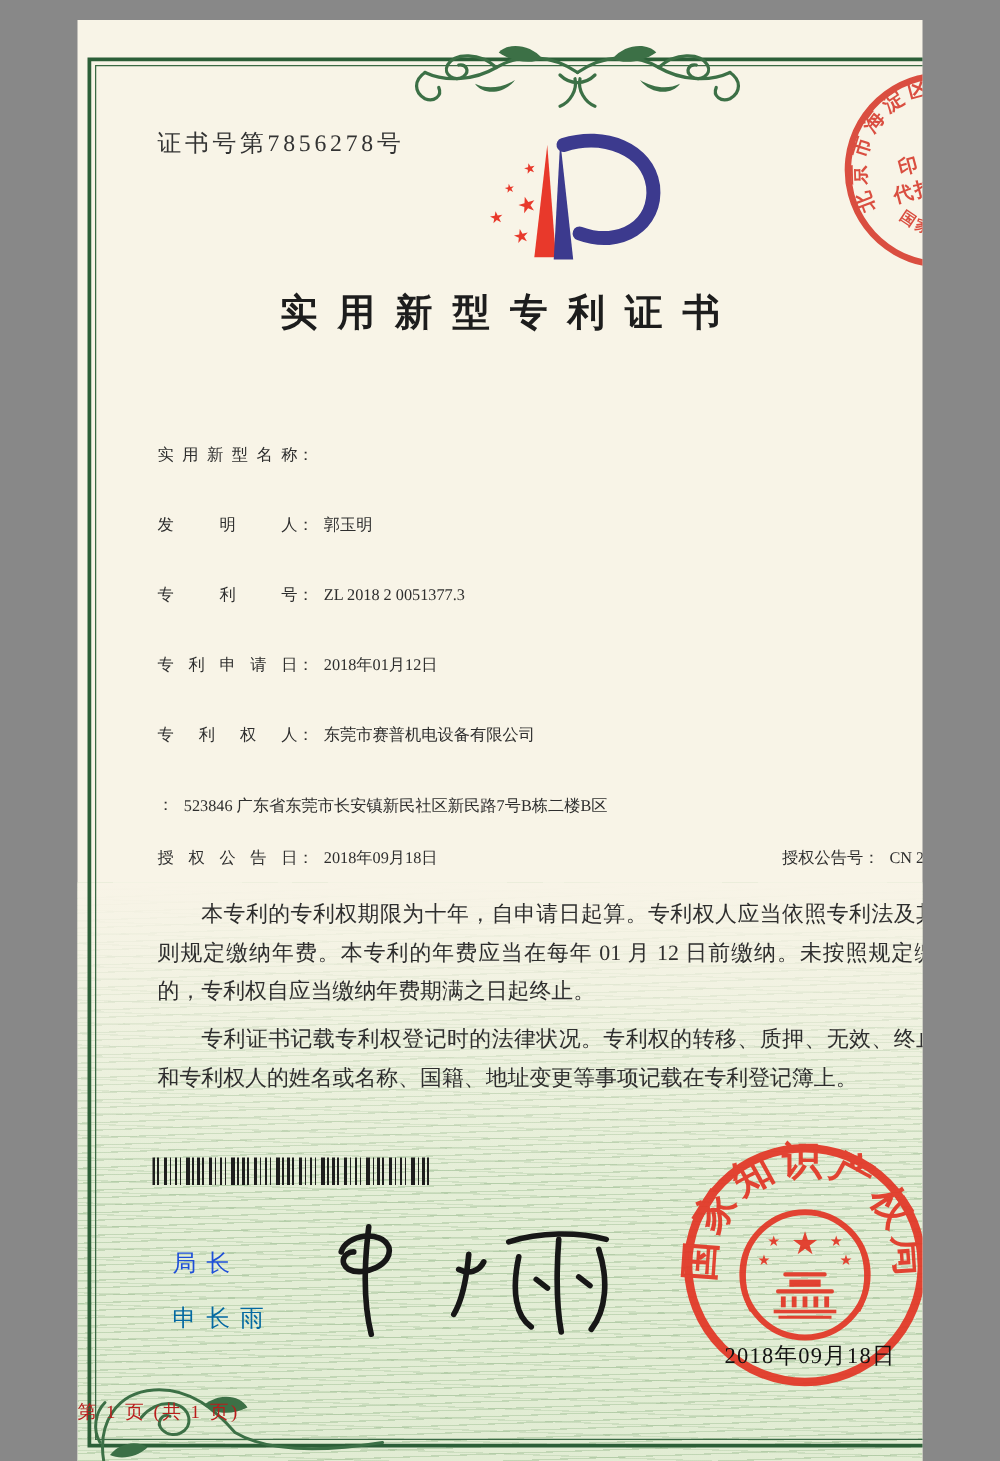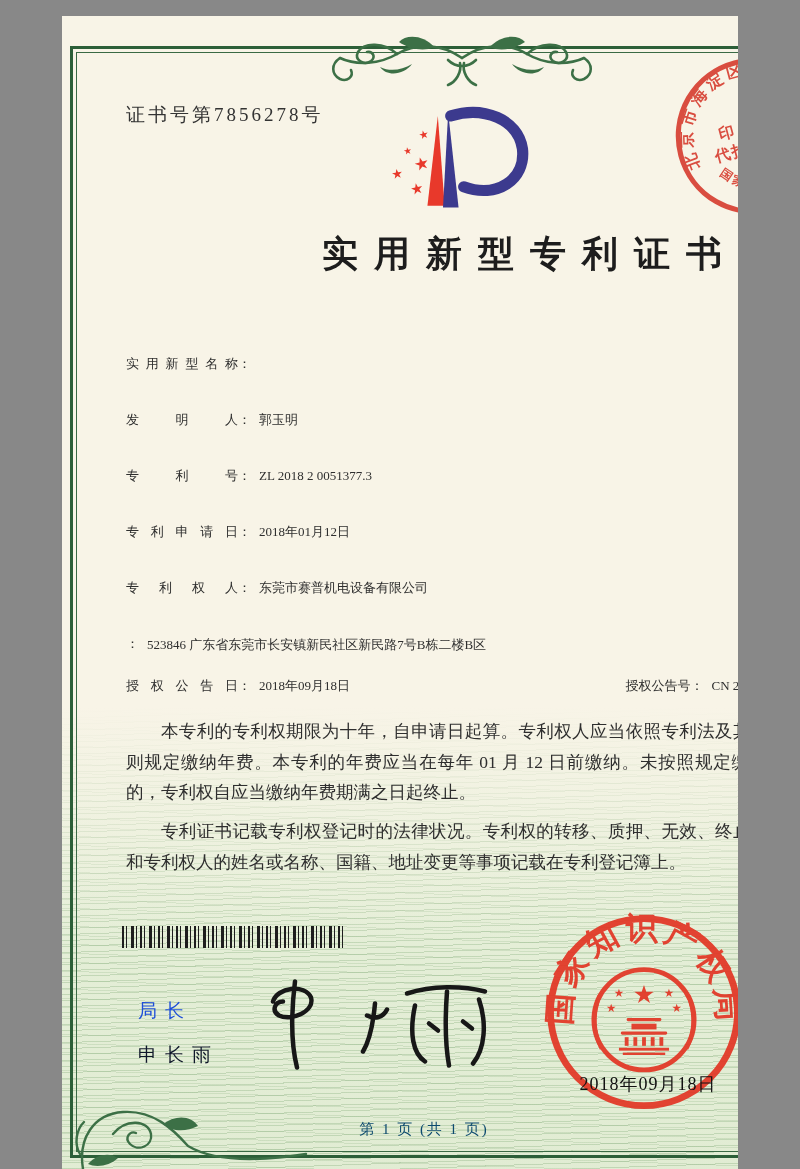--- a/index.html
+++ b/index.html
@@ -11,45 +11,45 @@
       linear-gradient(180deg,#f8f4e7 0,rgba(248,244,231,0) 240px),
       repeating-linear-gradient(178deg,rgba(140,178,130,.38) 0 1px,rgba(0,0,0,0) 1px 6px),
       repeating-linear-gradient(182deg,rgba(140,178,130,.25) 0 1px,rgba(0,0,0,0) 1px 9px),
       linear-gradient(#e7f0da,#e1ecd3);}
   .frame{position:absolute;left:8px;top:30px;width:782px;height:1112px;
          border:3px solid #2c5f38;box-sizing:border-box;}
   .frame-inner{position:absolute;left:3px;top:3px;right:3px;bottom:3px;border:1px solid #3a6a44;}
   .cert-no{position:absolute;left:64px;top:86px;font-size:19px;letter-spacing:3px;color:#333;}
   .logo{position:absolute;left:305px;top:80px;}
   .stamp1{position:absolute;left:606px;top:34px;opacity:.9;}
-  .title{position:absolute;left:0;top:214px;width:100%;text-align:right;
-         font-size:36px;font-weight:bold;letter-spacing:16px;text-indent:16px;color:#1d1d1d;}
+  .title{position:absolute;left:0;top:214px;width:100%;text-align:center;
+         font-size:30px;font-weight:bold;letter-spacing:16px;text-indent:16px;color:#1d1d1d;}
   .fields{position:absolute;left:64px;top:334px;width:678px;font-size:13px;color:#2e2e2e;}
   .frow{display:flex;margin-bottom:28px;line-height:28px;}
   .flabel{display:inline-block;width:112px;flex:none;text-align:justify;text-align-last:justify;}
   .colon{flex:none;}
   .fvalue{margin-left:8px;}
   .frow-addr{margin-bottom:12px;}
   .frow-addr .fvalue{max-width:472px;line-height:30px;}
   .grant-right{margin-left:auto;display:flex;}
   .paras{position:absolute;left:64px;top:700px;width:678px;font-size:17.5px;
          line-height:1.75;text-align:justify;color:#2e2e2e;}
   .paras p{margin:0 0 8px 0;text-indent:2em;}
   .barcode{position:absolute;left:60px;top:910px;width:224px;height:22px;
     background:repeating-linear-gradient(90deg,#1e1e1e 0 2px,rgba(0,0,0,0) 2px 4px,
       #1e1e1e 4px 5px,rgba(0,0,0,0) 5px 9px,#1e1e1e 9px 12px,rgba(0,0,0,0) 12px 14px,
       #1e1e1e 14px 15px,rgba(0,0,0,0) 15px 18px);}
   .officer-title{position:absolute;left:76px;top:982px;font-size:19px;letter-spacing:8px;color:#1d4ed8;}
-  .officer-name{position:absolute;left:76px;top:1026px;font-size:19px;letter-spacing:8px;color:#0f172a;}
+  .officer-name{position:absolute;left:76px;top:1026px;font-size:19px;letter-spacing:8px;color:#0369a1;}
   .sig{position:absolute;left:195px;top:946px;}
   .seal{position:absolute;left:476px;top:888px;}
   .seal-date{position:absolute;left:480px;top:1056px;width:212px;text-align:center;
              font-size:18px;letter-spacing:1px;color:#111;}
-  .footer{position:absolute;left:0;top:1104px;width:724px;text-align:center;
-          font-size:15px;letter-spacing:2px;color:#0c4a6e;}
+  .footer{position:absolute;left:0;top:1104px;width:724px;text-align:left;
+          font-size:15px;letter-spacing:2px;color:#b91c1c;}
   .ornament-top{position:absolute;left:260px;top:6px;}
   .ornament-corner{position:absolute;left:6px;top:1078px;}
   svg text{font-family:"Liberation Serif","DejaVu Serif",serif;}
 </style>
 </head>
 <body>
 
 <div class="page">
 
   <div class="green-zone"></div>

